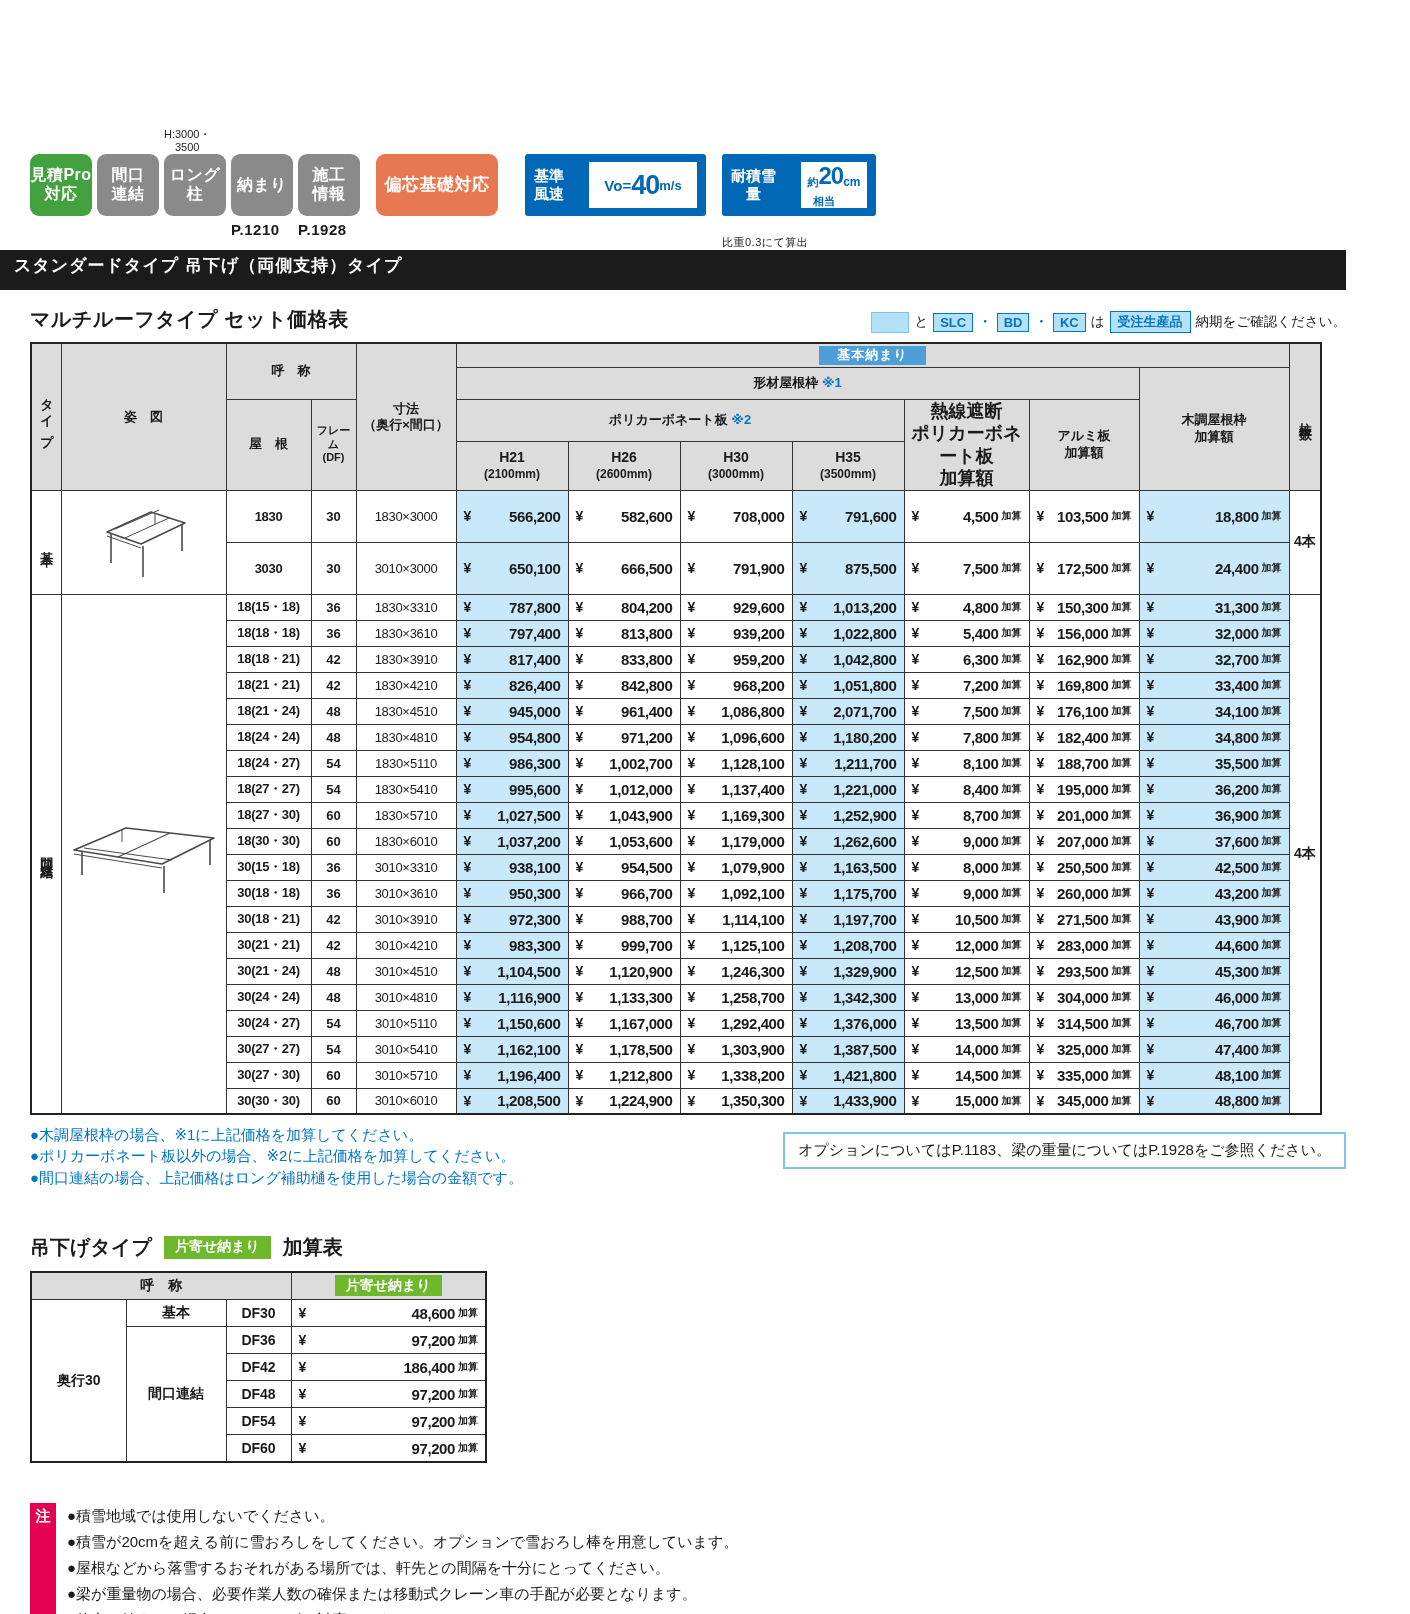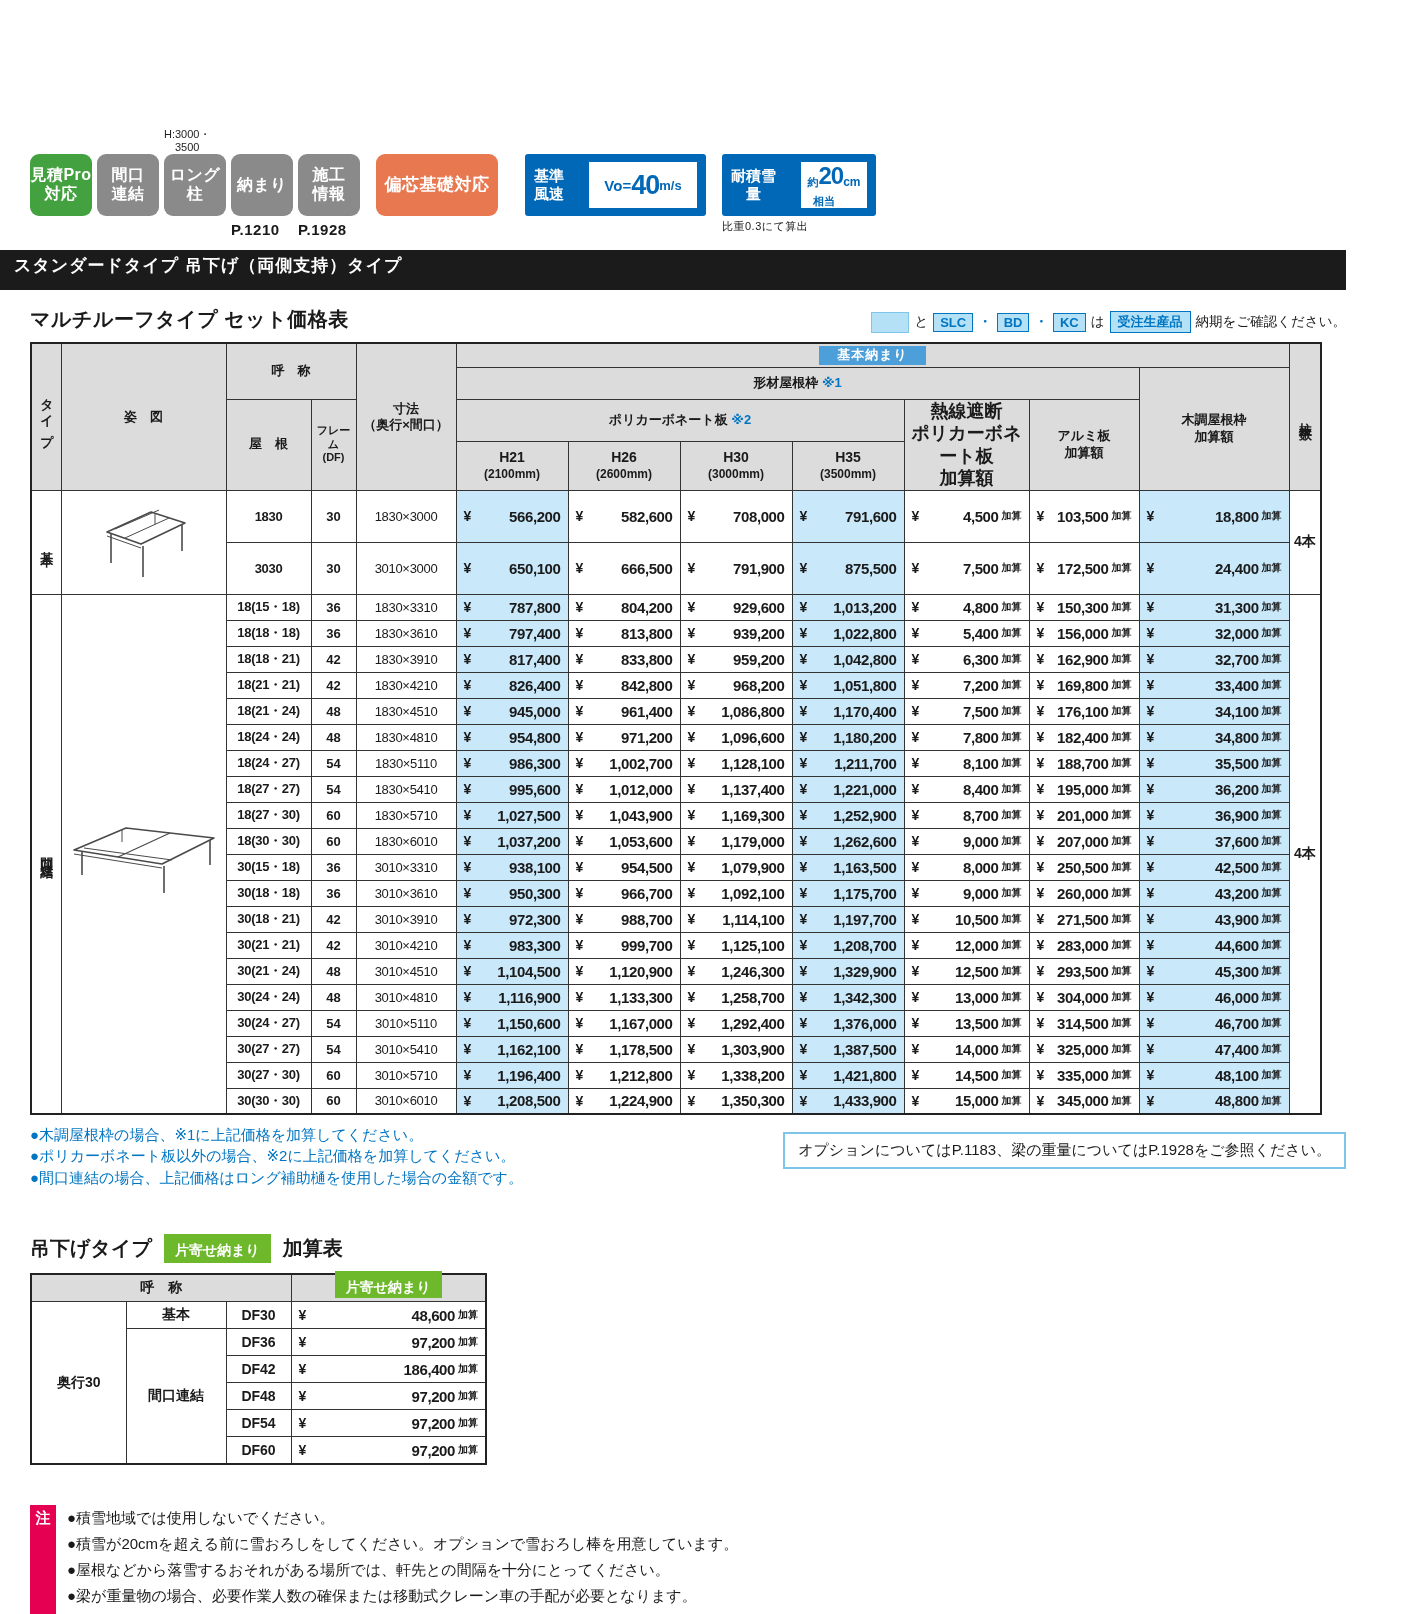--- a/index.html
+++ b/index.html
@@ -8,21 +8,21 @@
     width:1410px; height:1614px; background:#fff; position:relative;
     font-family:"Liberation Sans","DejaVu Sans",sans-serif; color:#1a1a1a;
     -webkit-font-smoothing:antialiased;
   }
 
   
   .badge-strip { display:flex; align-items:flex-start; gap:5px; margin:128px 64px 0 30px; }
   .badge-wrap { display:flex; flex-direction:column; align-items:flex-start; }
   .top-note { height:26px; font-size:11px; line-height:1.15; text-align:center; white-space:pre-line; color:#222; }
   .bottom-note { height:24px; font-size:15px; font-weight:bold; padding-top:5px; letter-spacing:.5px; }
-  .bottom-note.small { font-size:11px; font-weight:normal; padding-top:3px; }
+  .bottom-note.small { font-size:11px; font-weight:normal; padding-top:19px; }
   .badge {
     width:62px; height:62px; border-radius:9px; color:#fff; font-weight:bold;
     display:flex; flex-direction:column; align-items:center; justify-content:center;
     font-size:16px; line-height:1.18; letter-spacing:.5px; text-align:center;
   }
   .badge.green { background:#44a13f; }
   .badge.gray  { background:#8a8a8a; }
   .badge.orange{ background:#e87850; width:122px; font-size:17px; }
   .gap { width:6px; }
 
@@ -79,21 +79,21 @@
   .pillar-cell { text-align:center; font-weight:bold; font-size:14px; background:#fff; }
 
   
   .notes-row { display:flex; justify-content:space-between; align-items:flex-start; margin:9px 64px 0 30px; }
   .blue-notes div { color:#0075c2; font-size:15px; line-height:1.42; }
   .option-box { border:2px solid #7ec5e8; padding:7px 13px; font-size:15px; margin-top:8px; color:#1a1a1a; }
 
   
   .sub-title { margin:46px 0 10px 30px; display:flex; align-items:center; gap:12px; }
   .sub-title .t { font-size:20px; font-weight:bold; }
-  .green-badge { background:#6eb92b; color:#fff; font-size:14px; font-weight:bold; padding:8px 11px 3px; }
+  .green-badge { background:#6eb92b; color:#fff; font-size:14px; font-weight:bold; padding:2px 11px 3px; }
   table.add-table { border-collapse:collapse; margin-left:30px; table-layout:fixed; width:455px; border:2px solid #222; }
   .add-table th, .add-table td { border:1px solid #333; padding:0; }
   .add-table th { background:#dcdcdc; font-weight:bold; font-size:14px; text-align:center; height:28px; }
   .add-table td { height:27px; background:#fff; }
   .depth-cell, .group-cell { text-align:center; font-weight:bold; font-size:14px; }
   .df-cell { text-align:center; font-weight:bold; font-size:14px; }
 
   
   .caution { display:flex; gap:11px; margin:40px 64px 0 30px; align-items:stretch; }
   .caution-label { background:#e50051; color:#fff; width:26px; font-weight:bold; font-size:15px;
@@ -631,21 +631,21 @@
         </td>
         <td class="p-cell">
           <div class="price">
             <span class="yen">¥</span>
             <span class="val">1,086,800</span>
           </div>
         </td>
         <td class="p-cell bg-blue">
           <div class="price">
             <span class="yen">¥</span>
-            <span class="val">1,170,400</span>
+            <span class="val">2,071,700</span>
           </div>
         </td>
         <td class="p-cell">
           <div class="price">
             <span class="yen">¥</span>
             <span class="val">7,500</span>
             <span class="kasan">加算</span>
           </div>
         </td>
         <td class="p-cell">

